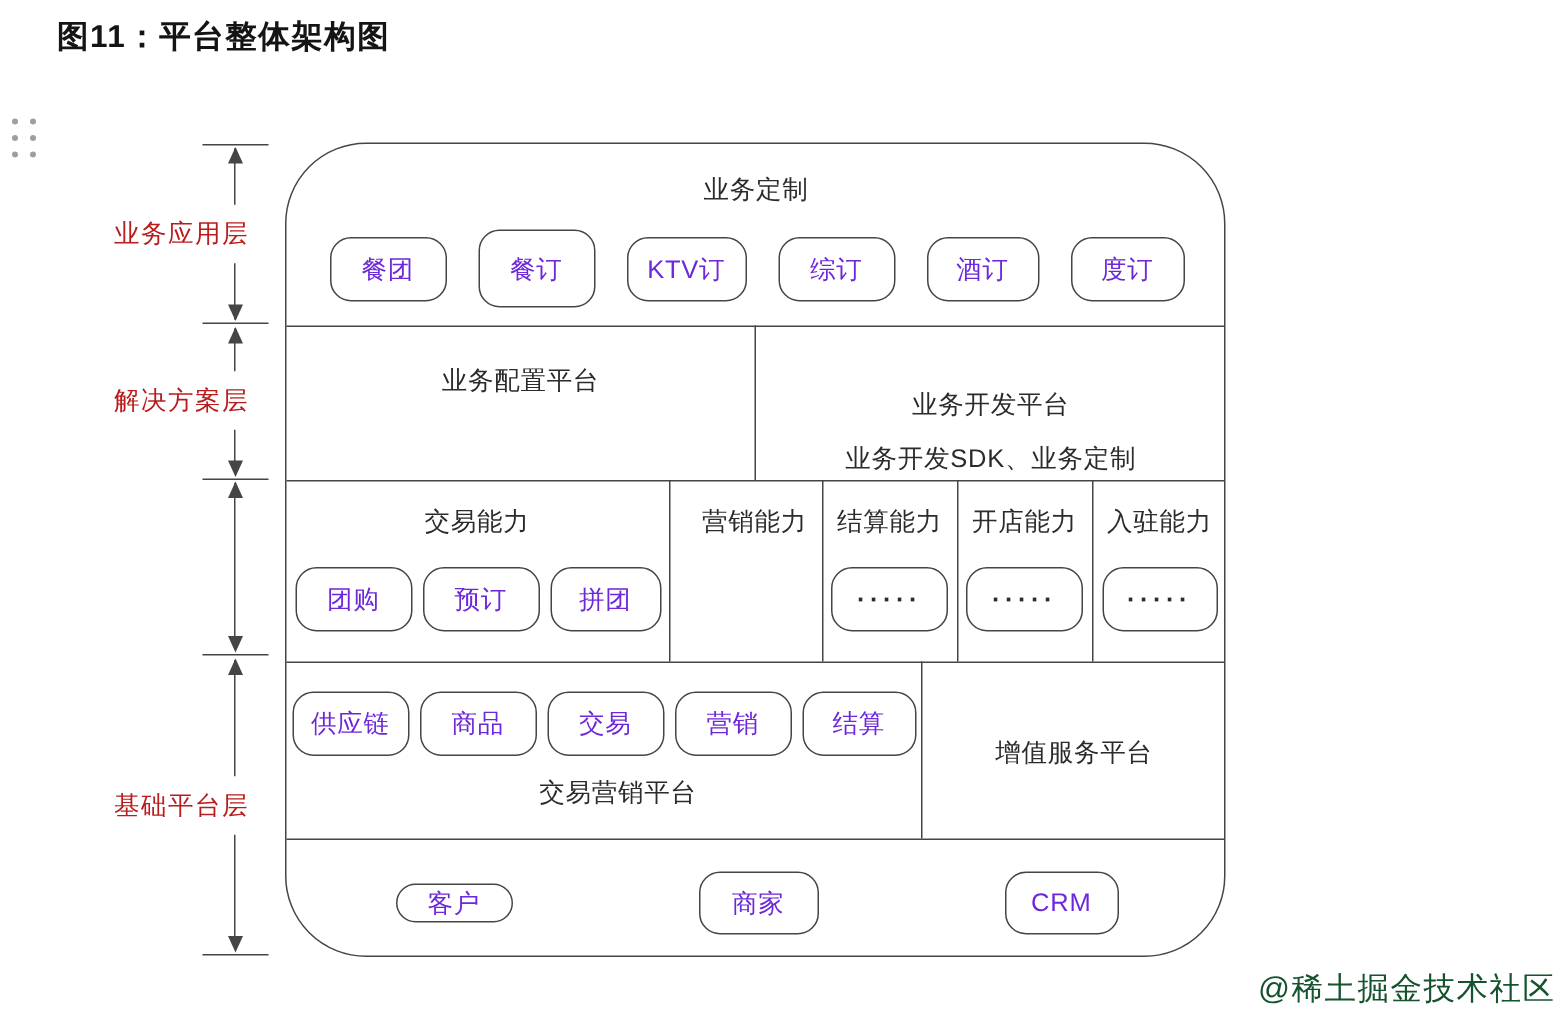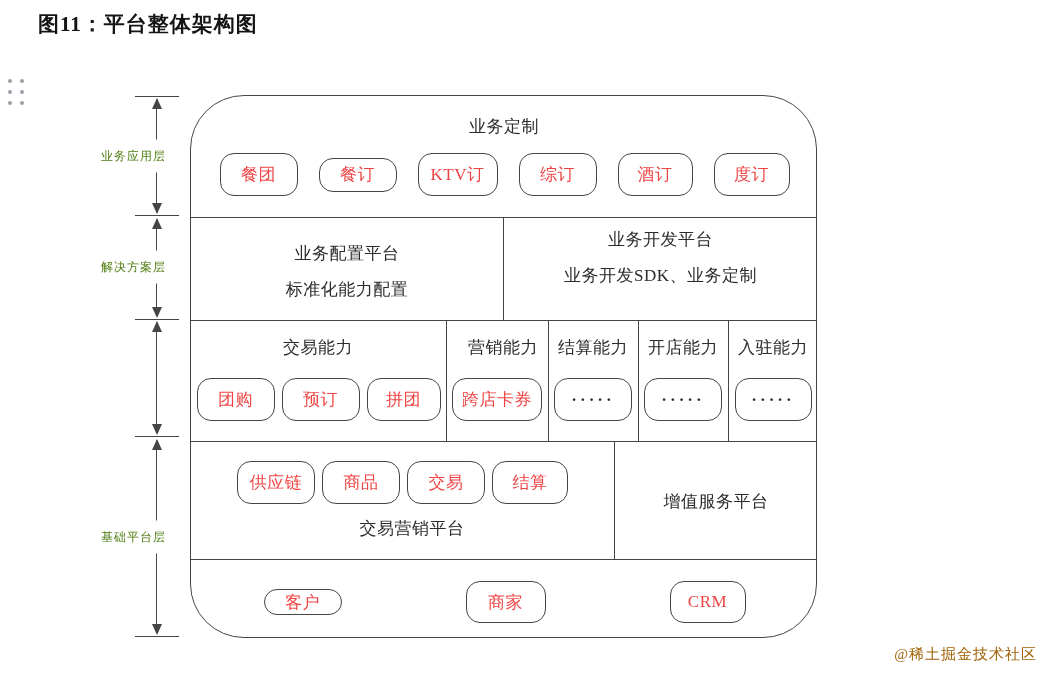--- a/index.html
+++ b/index.html
@@ -1,55 +1,55 @@
 <!DOCTYPE html>
 <html><head>
 <meta charset="utf-8">
 <style>
   * { margin:0; padding:0; box-sizing:border-box; }
   html,body { background:#ffffff; }
   body { font-family:"Liberation Sans","DejaVu Sans",sans-serif; color:#262626; }
-  .page { position:relative; width:1042px; height:674px; background:#ffffff; overflow:hidden;font-family:Liberation Serif, serif; }
+  .page { position:relative; width:1042px; height:674px; background:#ffffff; overflow:hidden; }
 
   .page-title { position:absolute; left:38px; top:10px; font-size:21px; font-weight:bold; color:#141414; letter-spacing:1px; }
 
   
   .dots-grid { position:absolute; left:8px; top:79px; width:16px; height:26px;
     display:grid; grid-template-columns:4px 4px; grid-template-rows:4px 4px 4px;
     column-gap:8px; row-gap:7px; }
   .dots-grid span { width:4px; height:4px; border-radius:50%; background:#9ba0a8; }
 
   
   .tick { position:absolute; left:135px; width:44px; height:0; border-top:1.6px solid #454545; }
   .seg-line { position:absolute; left:156px; width:0; border-left:1.6px solid #454545; }
   .arr { position:absolute; left:151.5px; width:0; height:0; }
   .arr.up { border-left:5.5px solid transparent; border-right:5.5px solid transparent; border-bottom:11px solid #454545; }
   .arr.down { border-left:5.5px solid transparent; border-right:5.5px solid transparent; border-top:11px solid #454545; }
   .scale-label { position:absolute; right:874px; background:#ffffff; padding:8px 2px 8px 4px;
-    font-size:12px; color:#4d7c0f; white-space:nowrap; letter-spacing:1px; transform:translateY(-50%); }
+    font-size:17px; color:#b91c1c; white-space:nowrap; letter-spacing:1px; transform:translateY(-50%); }
 
   
   .frame { position:absolute; left:190px; top:95px; width:627px; height:543px;
     border:1.6px solid #454545; border-radius:54px; background:transparent; }
   .hline { position:absolute; left:0; width:100%; height:0; border-top:1.6px solid #454545; }
   .vline { position:absolute; width:0; border-left:1.6px solid #454545; }
 
   .sec-title { position:absolute; font-size:17px; color:#2b2b2b; white-space:nowrap; transform:translateX(-50%); letter-spacing:0.5px; }
 
   .chip { border:1.6px solid #454545; border-radius:14px; background:#fff;
     display:flex; align-items:center; justify-content:center;
-    font-size:17px; color:#ef4444; white-space:nowrap; letter-spacing:0.5px; }
+    font-size:17px; color:#6d28d9; white-space:nowrap; letter-spacing:0.5px; }
   .chip.dots { letter-spacing:3px; font-weight:bold; color:#2b2b2b; }
 
   .chip-row { position:absolute; display:flex; align-items:center; justify-content:center; }
 
   .two-line { position:absolute; display:flex; flex-direction:column; align-items:center; gap:13px;
     font-size:17px; color:#2b2b2b; letter-spacing:0.5px; }
 
-  .watermark { position:absolute; right:5px; top:645px; font-size:15px; color:#a16207; letter-spacing:1px; }
+  .watermark { position:absolute; right:5px; top:645px; font-size:21px; color:#14532d; letter-spacing:1px; }
 </style>
 </head>
 <body>
 
 <div class="page">
 
   <div class="page-title">图11：平台整体架构图</div>
 
   <div class="dots-grid">
     <span></span>
@@ -94,64 +94,61 @@
     <div class="vline" style="left:312px;top:121px;height:103px"></div>
     <div class="vline" style="left:255px;top:224px;height:121px"></div>
     <div class="vline" style="left:357px;top:224px;height:121px"></div>
     <div class="vline" style="left:447px;top:224px;height:121px"></div>
     <div class="vline" style="left:537px;top:224px;height:121px"></div>
     <div class="vline" style="left:423px;top:345px;height:118px"></div>
 
     <div class="sec-title" style="left:313px;top:19px">业务定制</div>
     <div class="chip-row" style="left:0;top:57px;width:627px;gap:21px">
       <div class="chip" style="width:78px;height:43px">餐团</div>
-      <div class="chip" style="width:78px;height:34px">餐订</div>
+      <div class="chip" style="width:78px;height:52px">餐订</div>
       <div class="chip" style="width:80px;height:43px">KTV订</div>
       <div class="chip" style="width:78px;height:43px">综订</div>
       <div class="chip" style="width:75px;height:43px">酒订</div>
       <div class="chip" style="width:76px;height:43px">度订</div>
     </div>
 
     <div class="two-line" style="left:0;top:146px;width:312px">
       <span>业务配置平台</span>
-      <span>标准化能力配置</span>
     </div>
-    <div class="two-line" style="left:312px;top:132px;width:315px">
+    <div class="two-line" style="left:312px;top:162px;width:315px">
       <span>业务开发平台</span>
       <span>业务开发SDK、业务定制</span>
     </div>
 
     <div class="sec-title" style="left:127px;top:240px">交易能力</div>
     <div class="sec-title" style="left:312px;top:240px">营销能力</div>
     <div class="sec-title" style="left:402px;top:240px">结算能力</div>
     <div class="sec-title" style="left:492px;top:240px">开店能力</div>
     <div class="sec-title" style="left:582px;top:240px">入驻能力</div>
 
     <div class="chip-row" style="left:0;top:282px;width:255px;gap:7px">
       <div class="chip" style="width:78px;height:43px">团购</div>
       <div class="chip" style="width:78px;height:43px">预订</div>
       <div class="chip" style="width:74px;height:43px">拼团</div>
     </div>
-    <div class="chip-row" style="left:255px;top:282px;width:102px">
-      <div class="chip" style="width:90px;height:43px">跨店卡券</div>
-    </div>
     <div class="chip-row" style="left:357px;top:282px;width:90px">
       <div class="chip dots" style="width:78px;height:43px">·····</div>
     </div>
     <div class="chip-row" style="left:447px;top:282px;width:90px">
       <div class="chip dots" style="width:78px;height:43px">·····</div>
     </div>
     <div class="chip-row" style="left:537px;top:282px;width:90px">
       <div class="chip dots" style="width:77px;height:43px">·····</div>
     </div>
 
     <div class="chip-row" style="left:0;top:365px;width:423px;gap:7px">
       <div class="chip" style="width:78px;height:43px">供应链</div>
       <div class="chip" style="width:78px;height:43px">商品</div>
       <div class="chip" style="width:78px;height:43px">交易</div>
+      <div class="chip" style="width:78px;height:43px">营销</div>
       <div class="chip" style="width:76px;height:43px">结算</div>
     </div>
     <div class="sec-title" style="left:221px;top:421px">交易营销平台</div>
     <div class="sec-title" style="left:525px;top:394px">增值服务平台</div>
 
     <div class="chip-row" style="left:0;top:485px;width:627px;gap:124px">
       <div class="chip" style="width:78px;height:26px">客户</div>
       <div class="chip" style="width:80px;height:42px">商家</div>
       <div class="chip" style="width:76px;height:42px">CRM</div>
     </div>

